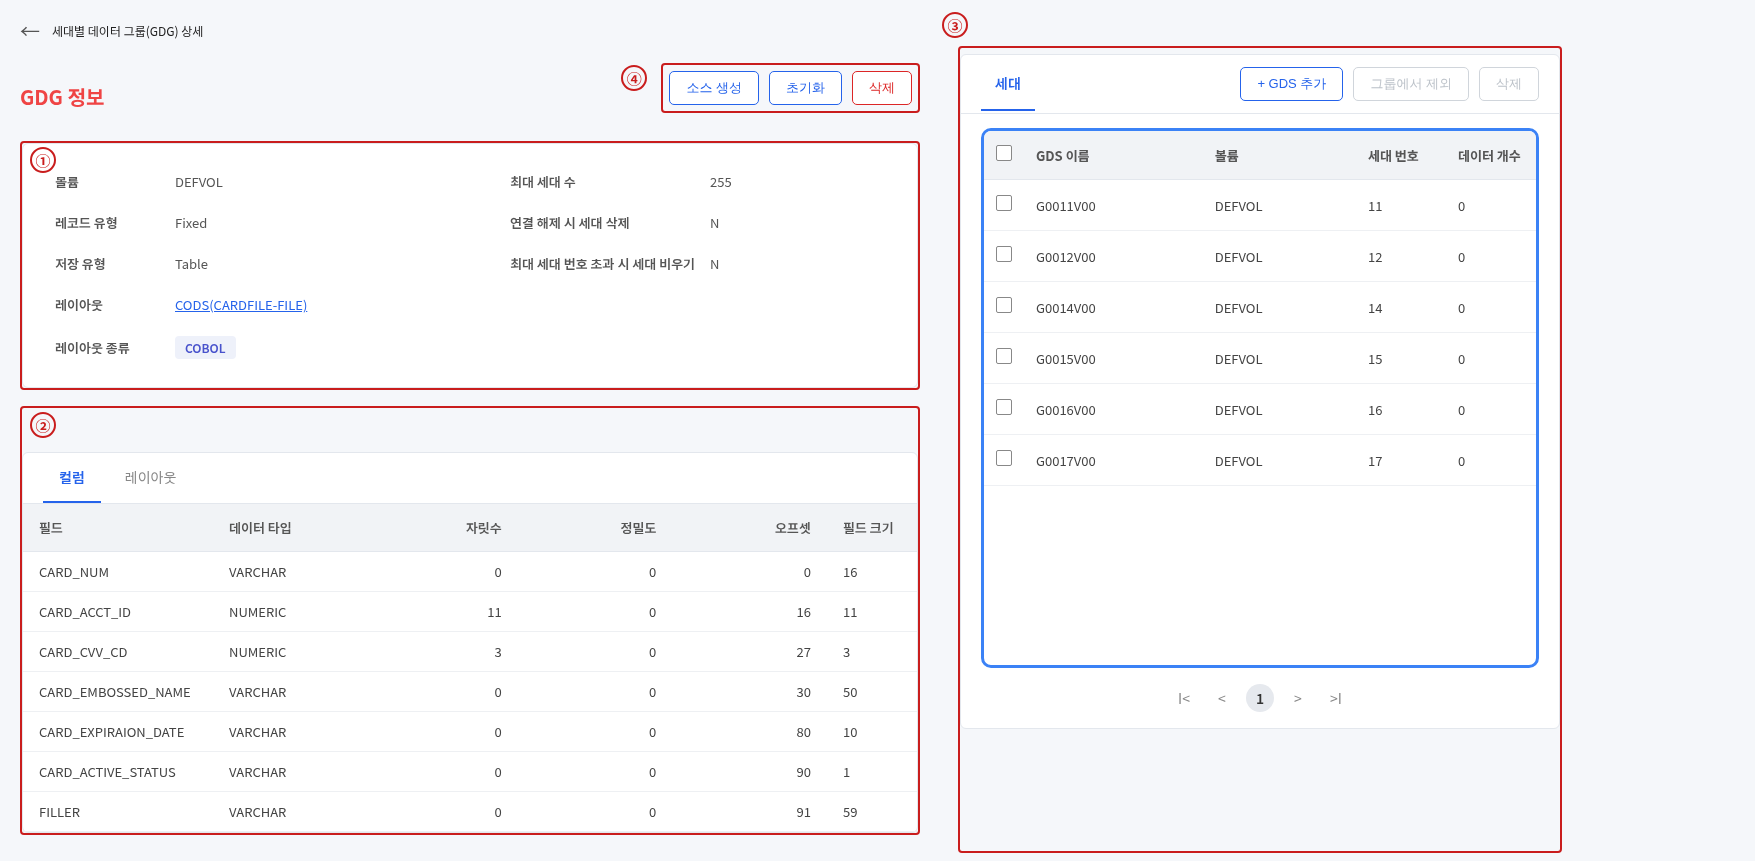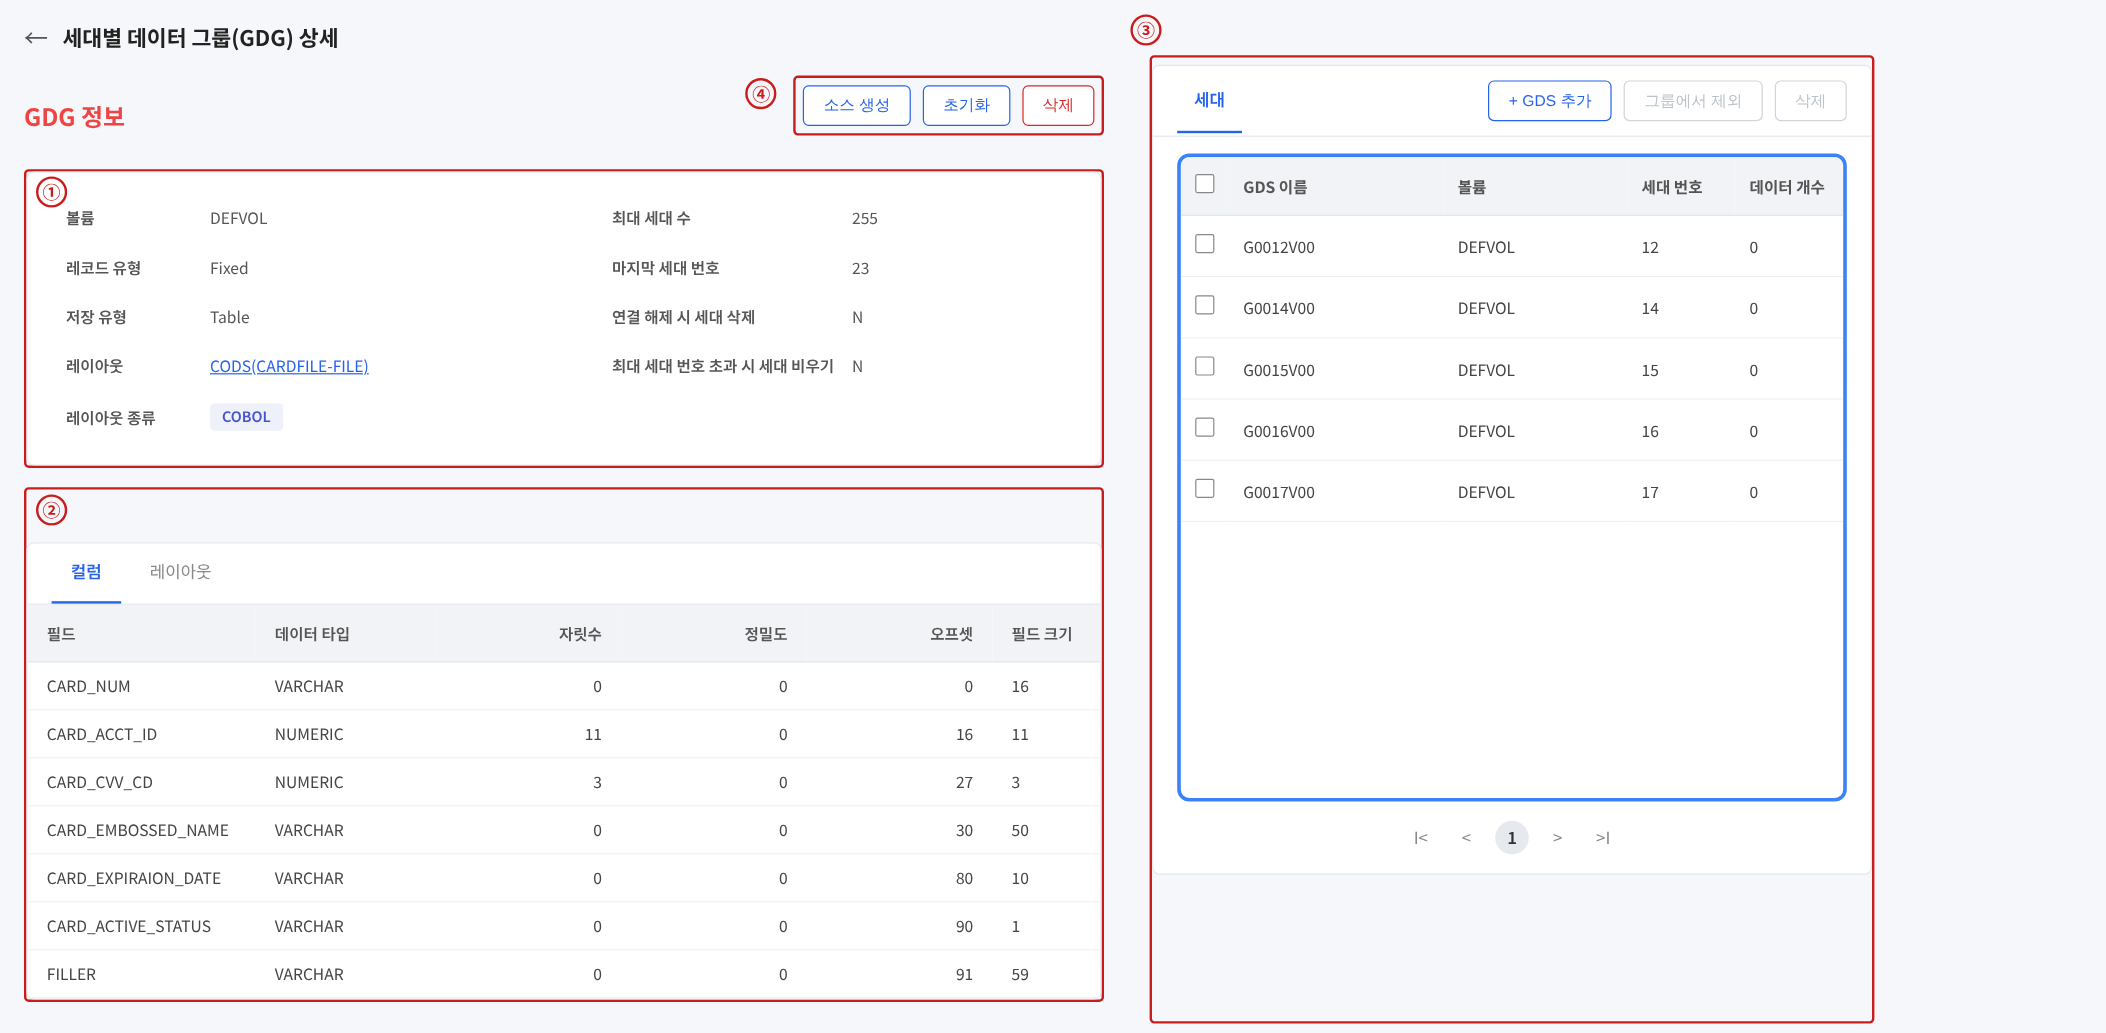--- a/index.html
+++ b/index.html
@@ -15,21 +15,21 @@
 .page {
   padding: 16px 20px;
   display: flex;
   gap: 40px;
 }
 .left-col { width: 900px; flex-shrink: 0; }
 .right-col { width: 600px; flex-shrink: 0; }
 
 .header-row { display: flex; align-items: center; gap: 12px; margin-bottom: 18px; }
 .back-arrow { font-size: 20px; color: #555; cursor: pointer; }
-.page-title { font-size: 18px; font-weight: 700; color: #222; }
+.page-title { font-size: 12px; font-weight: 400; color: #222; }
 
 .section-header { display: flex; justify-content: space-between; align-items: center; margin-bottom: 12px; }
 .section-title { font-size: 20px; font-weight: 700; color: #ef4444; }
 .btn-group { display: flex; gap: 10px; padding: 4px; }
 .btn {
   border: 1px solid #2563eb;
   background: #fff;
   color: #2563eb;
   padding: 7px 16px;
   border-radius: 5px;
@@ -177,24 +177,20 @@
                 <div class="info-label">레이아웃 종류</div>
                 <div><span class="badge-tag">COBOL</span></div>
               </div>
             </div>
           <div class="info-col" id="info-right">
               <div class="info-row">
                 <div class="info-label wide">최대 세대 수</div>
                 <div class="info-value">255</div>
               </div>
               <div class="info-row">
-                <div class="info-label wide">마지막 세대 번호</div>
-                <div class="info-value">23</div>
-              </div>
-              <div class="info-row">
                 <div class="info-label wide">연결 해제 시 세대 삭제</div>
                 <div class="info-value">N</div>
               </div>
               <div class="info-row">
                 <div class="info-label wide">최대 세대 번호 초과 시 세대 비우기</div>
                 <div class="info-value">N</div>
               </div>
             </div>
         </div>
       </div>
@@ -304,20 +300,27 @@
                 <th class="cb-cell"><span class="gen-chk"></span></th>
                 <th>GDS 이름</th>
                 <th>볼륨</th>
                 <th style="width:90px;">세대 번호</th>
                 <th style="width:90px;">데이터 개수</th>
               </tr>
             </thead>
             <tbody id="gen-tbody">
                 <tr>
                   <td class="cb-cell"><span class="gen-chk"></span></td>
+                  <td>G0011V00</td>
+                  <td>DEFVOL</td>
+                  <td>11</td>
+                  <td>0</td>
+                </tr>
+                <tr>
+                  <td class="cb-cell"><span class="gen-chk"></span></td>
                   <td>G0012V00</td>
                   <td>DEFVOL</td>
                   <td>12</td>
                   <td>0</td>
                 </tr>
                 <tr>
                   <td class="cb-cell"><span class="gen-chk"></span></td>
                   <td>G0014V00</td>
                   <td>DEFVOL</td>
                   <td>14</td>

